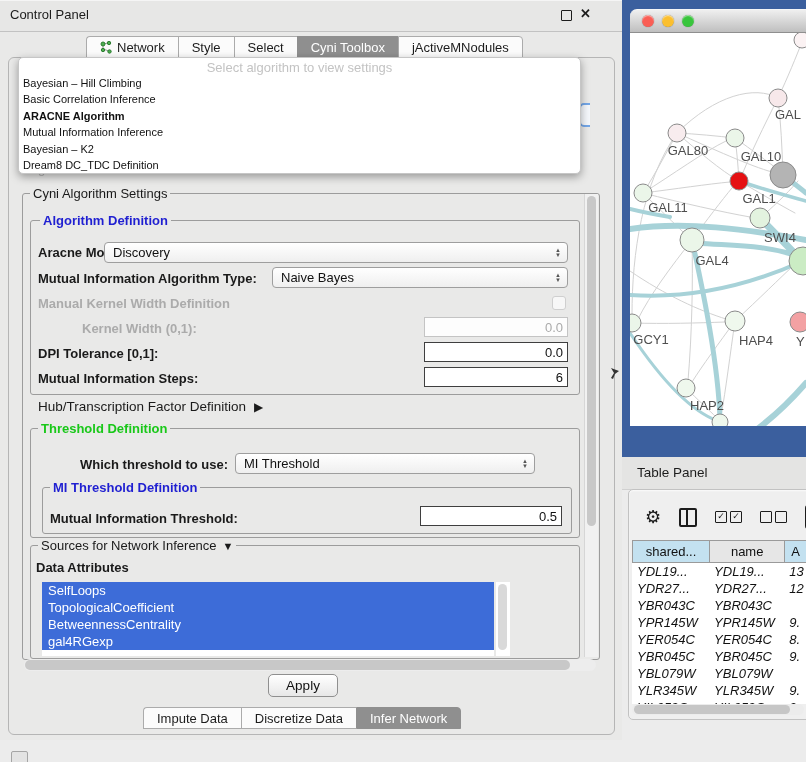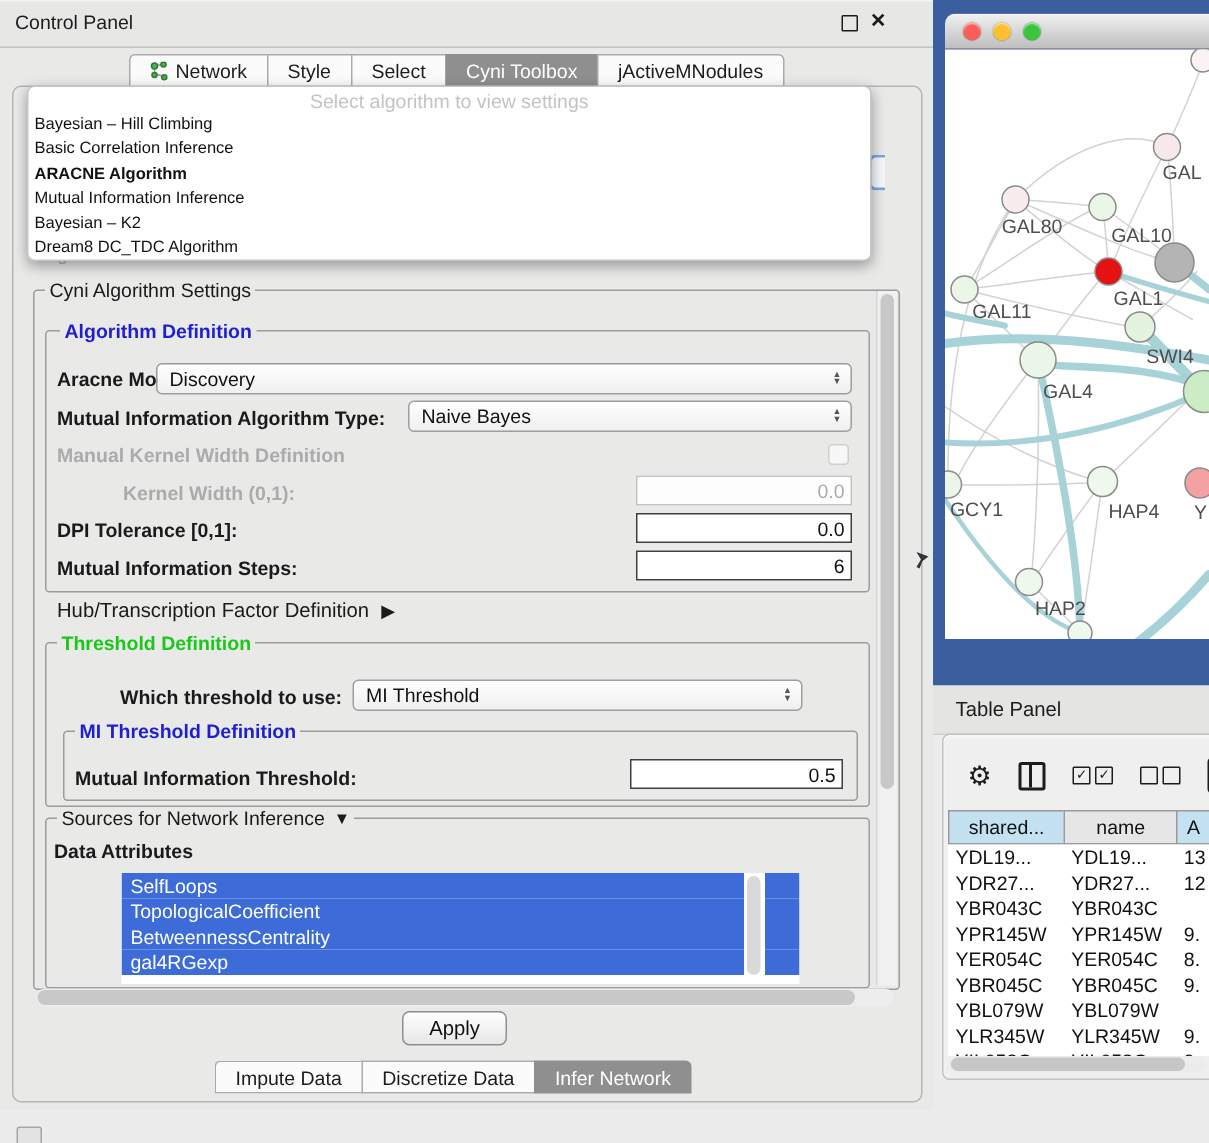--- a/index.html
+++ b/index.html
@@ -35,21 +35,21 @@
   .lbl{font-size:13px;font-weight:bold;color:#1a1a1a;white-space:nowrap;}
   .lbl.dis{color:#ABABAB;}
   .combo{background:linear-gradient(#FFFFFF,#EFEFEF);border:1px solid #9E9E9E;border-radius:4px;height:21px;display:flex;align-items:center;font-size:13px;color:#111;padding-left:8px;box-sizing:border-box;}
   .combo .arr{margin-left:auto;margin-right:6px;display:flex;flex-direction:column;line-height:5px;font-size:6px;color:#555;}
   .field{box-sizing:border-box;height:20px;border:1px solid #3F3F3F;background:#FFF;font-size:13px;text-align:right;padding:0 4px;
          font-family:"Liberation Sans",sans-serif;color:#111;}
   .field.dis{border:1px solid #C4C4C4;color:#ABABAB;background:#FDFDFD;}
   .chk{width:12px;height:12px;border:1px solid #CFCFCF;border-radius:3px;background:#F7F7F7;}
   .vtrack{background:#F1F1F1;border-left:1px solid #D6D6D6;}
   .thumb{background:#C8C8C8;border-radius:5px;}
-  .list{background:#FFFFFF;overflow:hidden;margin-left:39px;}
+  .list{background:#FFFFFF;overflow:hidden;}
   .litem{height:17px;line-height:17px;font-size:13px;color:#FFF;padding-left:6px;}
   .btn{box-sizing:border-box;background:linear-gradient(#FFFFFF,#E7E7E7);border:1px solid #8F8F8F;border-radius:5px;
        font-size:13.5px;color:#111;display:flex;align-items:center;justify-content:center;font-family:"Liberation Sans",sans-serif;}
   
   .net-frame{left:622px;top:0;width:184px;height:457px;background:#3B5F9E;}
   .net-titlebar{left:630px;top:9px;width:176px;height:24px;background:linear-gradient(#EFEFEF,#BFBFBF);
                 border-top:1px solid #F6F6F6;border-bottom:1px solid #8F8F8F;border-radius:7px 0 0 0;display:flex;align-items:center;gap:8px;padding-left:12px;box-sizing:border-box;}
   .light{width:12px;height:12px;border-radius:50%;box-shadow:inset 0 1px 1px rgba(255,255,255,.6),0 0 1px rgba(0,0,0,.5);}
   .net-canvas{left:630px;top:33px;width:176px;height:393px;background:#FFFFFF;}
   .tp-bar{left:622px;top:457px;width:184px;height:32px;background:#E4E4E3;border-bottom:1px solid #D0D0D0;}
@@ -110,21 +110,21 @@
   <div class="abs focus-frag"></div>
 
   <div class="abs popup">
     <div class="popup-hint">Select algorithm to view settings</div>
     <div id="popupItems">
         <div class="pitem">Bayesian – Hill Climbing</div>
         <div class="pitem">Basic Correlation Inference</div>
         <div class="pitem bold">ARACNE Algorithm</div>
         <div class="pitem">Mutual Information Inference</div>
         <div class="pitem">Bayesian – K2</div>
-        <div class="pitem">Dream8 DC_TDC Algorithm</div>
+        <div class="pitem">Dream8 DC_TDC Definition</div>
       </div>
   </div>
 
   <div class="abs group" style="left:22px;top:193px;width:576px;height:465px;"></div>
   <div class="abs gtitle" style="left:30px;top:186px;color:#1a1a1a;">Cyni Algorithm Settings</div>
 
   <div class="abs vtrack" style="left:584px;top:194px;width:13px;height:463px;">
     <div class="thumb" style="position:absolute;left:2px;top:2px;width:9px;height:330px;"></div>
   </div>
 
@@ -311,21 +311,21 @@
     <span class="cb"></span>
   </span>
   <span class="partialicon"></span>
 </div>
 
 <div class="abs tbl-head" id="tblHead" style="left:632px;top:540px;width:174px;">
     <div class="th" style="width: 78px; background: rgb(195, 225, 240);">shared...</div>
     <div class="th" style="width: 76px; background: rgb(230, 230, 230);">name</div>
     <div class="th" style="width: 22px; background: rgb(195, 225, 240);">A</div>
   </div>
-<div class="abs tbl-body" id="tblBody" style="left:632px;top:563px;width:174px;height:141px;">
+<div class="abs tbl-body" id="tblBody" style="left:632px;top:563px;width:174px;height:141px;font-style:italic;">
     <div class="tr">
       <div class="td" style="width: 78px;">YDL19...</div>
       <div class="td" style="width: 76px;">YDL19...</div>
       <div class="td" style="width: 22px;">13</div>
     </div>
     <div class="tr">
       <div class="td" style="width: 78px;">YDR27...</div>
       <div class="td" style="width: 76px;">YDR27...</div>
       <div class="td" style="width: 22px;">12</div>
     </div>

